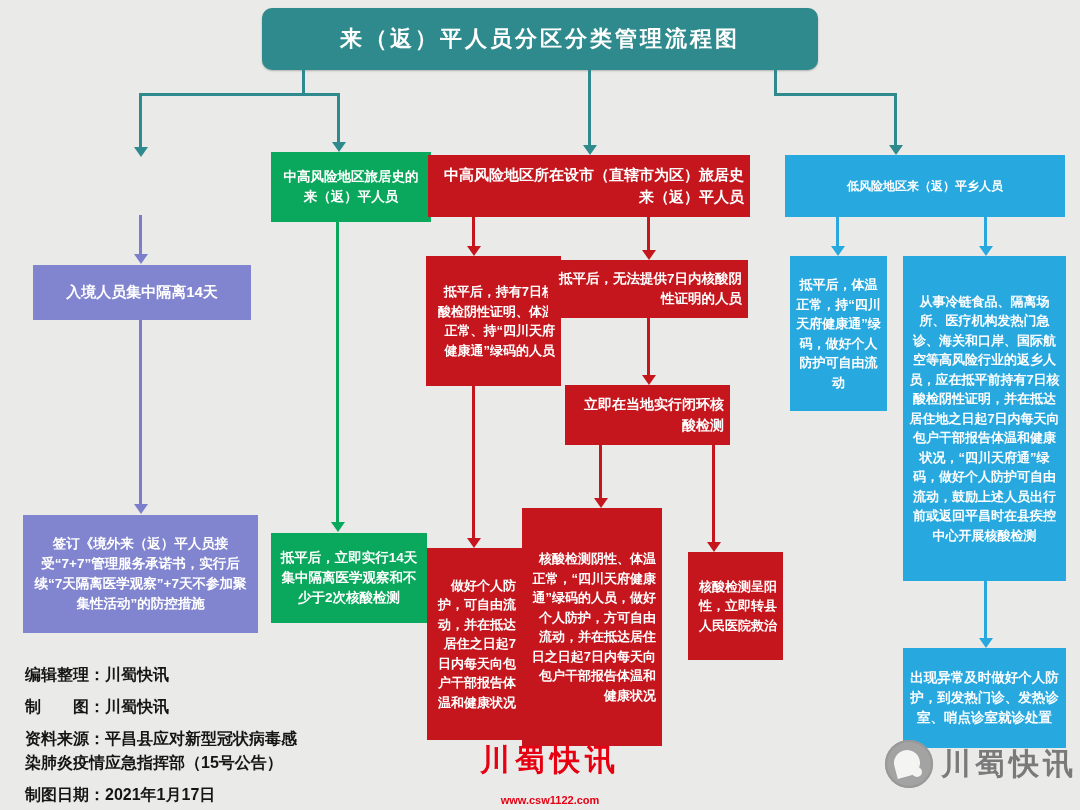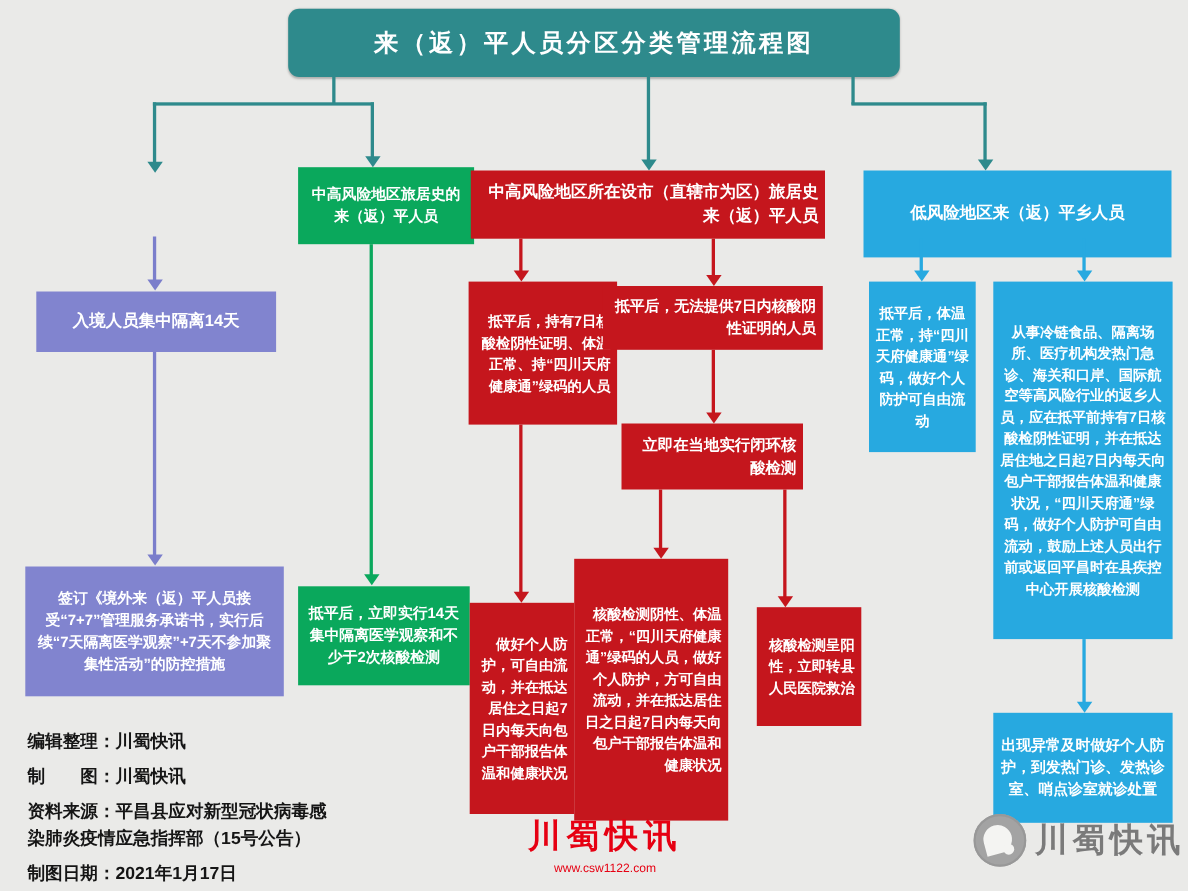--- a/index.html
+++ b/index.html
@@ -17,21 +17,21 @@
   .c-teal{color:#2e8a8c}.c-purple{color:#7b7ecb}.c-green{color:#0aa85c}.c-red{color:#c5161d}.c-cyan{color:#27a9e0}
   .vline{position:absolute;width:3px;background:currentColor;}
   .hline{position:absolute;height:3px;background:currentColor;}
   .arr{position:absolute;width:3px;background:currentColor;}
   .arr::after{content:"";position:absolute;left:50%;bottom:-9px;transform:translateX(-50%);
        width:0;height:0;border:7px solid transparent;border-top:10px solid currentColor;border-bottom:none;}
   .foot{position:absolute;left:25px;top:663px;width:300px;color:#151515;font-weight:bold;font-size:16px;line-height:1.45;}
   .foot div{margin-bottom:9px;}
   .brand-center{position:absolute;left:445px;top:740px;width:210px;text-align:center;}
   .brand-name{color:#e60012;font-size:30px;font-weight:bold;letter-spacing:5px;font-family:"Liberation Serif","DejaVu Serif",serif;}
-  .brand-url{color:#e60012;font-size:11px;font-weight:normal;margin-top:3px;}
+  .brand-url{color:#e60012;font-size:11px;font-weight:bold;margin-top:13px;}
   .brand-tagline{font-size:11px;font-weight:bold;margin-top:14px;}
   .brand-tagline .dash{color:#444;}
   .brand-tagline .l{color:#2e8a8c;}
   .brand-tagline .r{color:#e6007e;}
   .side-brand{position:absolute;left:885px;top:740px;display:flex;align-items:center;}
   .panda{width:48px;height:48px;border-radius:50%;background:#a3a3a3;position:relative;overflow:hidden;box-shadow:inset 0 0 0 2px #989898;}
   .panda .w1{position:absolute;left:9px;top:10px;width:26px;height:26px;border-radius:50% 50% 50% 0;background:#f4f4f2;transform:rotate(-15deg);}
   .panda .w2{position:absolute;left:27px;top:27px;width:10px;height:10px;border-radius:50%;background:#f4f4f2;}
   .side-brand-text{margin-left:8px;color:#7a7a7a;font-size:30px;font-weight:bold;letter-spacing:4px;}
 </style>
@@ -67,21 +67,21 @@
   <div class="box red-box" style="left:548px;top:260px;width:200px;height:58px;font-size:13.5px">抵平后，无法提供7日内核酸阴性证明的人员</div>
   <div class="arr c-red" style="left:472px;top:386px;height:153px"></div>
   <div class="arr c-red" style="left:647px;top:318px;height:58px"></div>
   <div class="box red-box" style="left:565px;top:385px;width:165px;height:60px;font-size:14px">立即在当地实行闭环核酸检测</div>
   <div class="arr c-red" style="left:599px;top:445px;height:54px"></div>
   <div class="arr c-red" style="left:712px;top:445px;height:98px"></div>
   <div class="box red-box" style="left:427px;top:548px;width:95px;height:192px;font-size:13px">做好个人防护，可自由流动，并在抵达居住之日起7日内每天向包户干部报告体温和健康状况</div>
   <div class="box red-box" style="left:522px;top:508px;width:140px;height:238px;font-size:13px">核酸检测阴性、体温正常，“四川天府健康通”绿码的人员，做好个人防护，方可自由流动，并在抵达居住日之日起7日内每天向包户干部报告体温和健康状况</div>
   <div class="box red-box" style="left:688px;top:552px;width:95px;height:108px;font-size:13px">核酸检测呈阳性，立即转县人民医院救治</div>
 
-  <div class="box cyan-box" style="left:785px;top:155px;width:280px;height:79px;font-size:15px">低风险地区来（返）平乡人员</div>
+  <div class="box cyan-box" style="left:785px;top:155px;width:280px;height:62px;font-size:12px">低风险地区来（返）平乡人员</div>
   <div class="arr c-cyan" style="left:836px;top:217px;height:30px"></div>
   <div class="arr c-cyan" style="left:984px;top:217px;height:30px"></div>
   <div class="box cyan-box" style="left:790px;top:256px;width:97px;height:155px;font-size:13px">抵平后，体温正常，持“四川天府健康通”绿码，做好个人防护可自由流动</div>
   <div class="box cyan-box" style="left:903px;top:256px;width:163px;height:325px;font-size:13px">从事冷链食品、隔离场所、医疗机构发热门急诊、海关和口岸、国际航空等高风险行业的返乡人员，应在抵平前持有7日核酸检阴性证明，并在抵达居住地之日起7日内每天向包户干部报告体温和健康状况，“四川天府通”绿码，做好个人防护可自由流动，鼓励上述人员出行前或返回平昌时在县疾控中心开展核酸检测</div>
   <div class="arr c-cyan" style="left:984px;top:581px;height:58px"></div>
   <div class="box cyan-box" style="left:903px;top:648px;width:163px;height:100px;font-size:13.5px">出现异常及时做好个人防护，到发热门诊、发热诊室、哨点诊室就诊处置</div>
 
   <div class="foot">
     <div>编辑整理：川蜀快讯</div>
     <div>制　　图：川蜀快讯</div>

